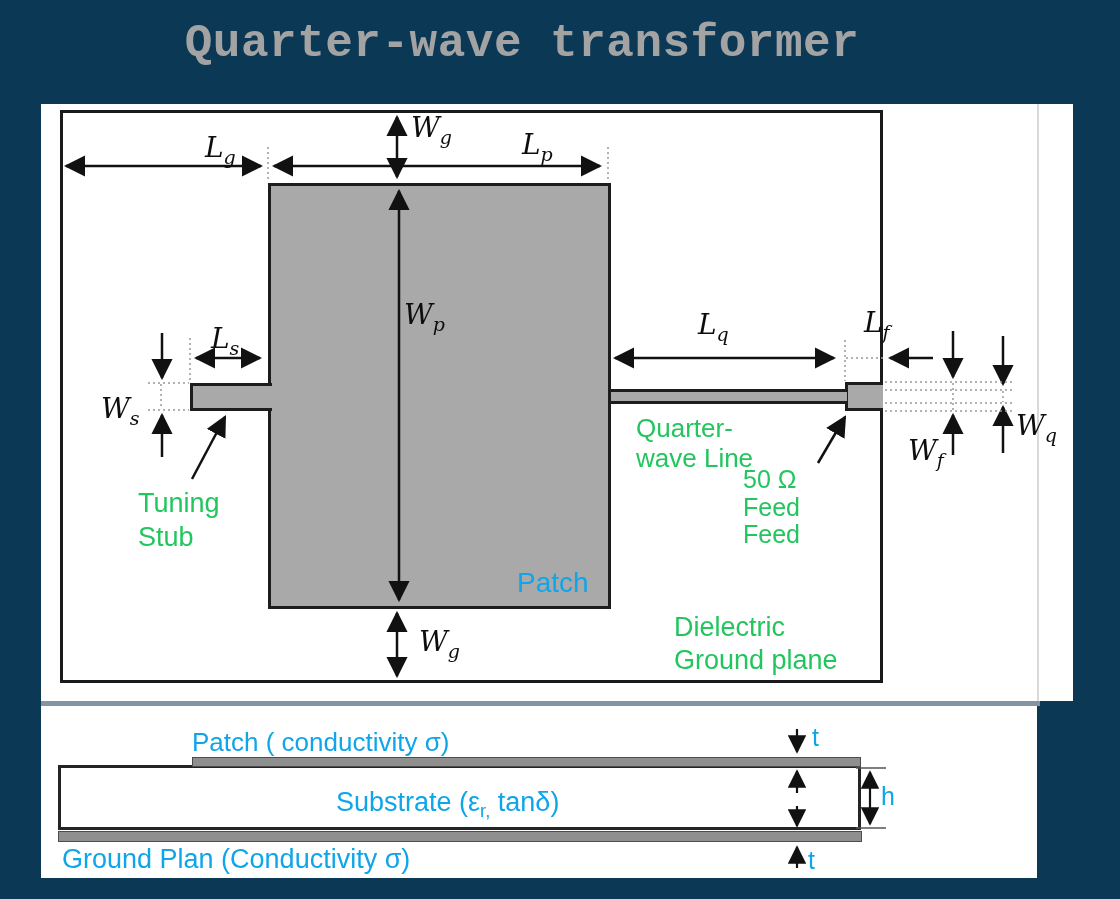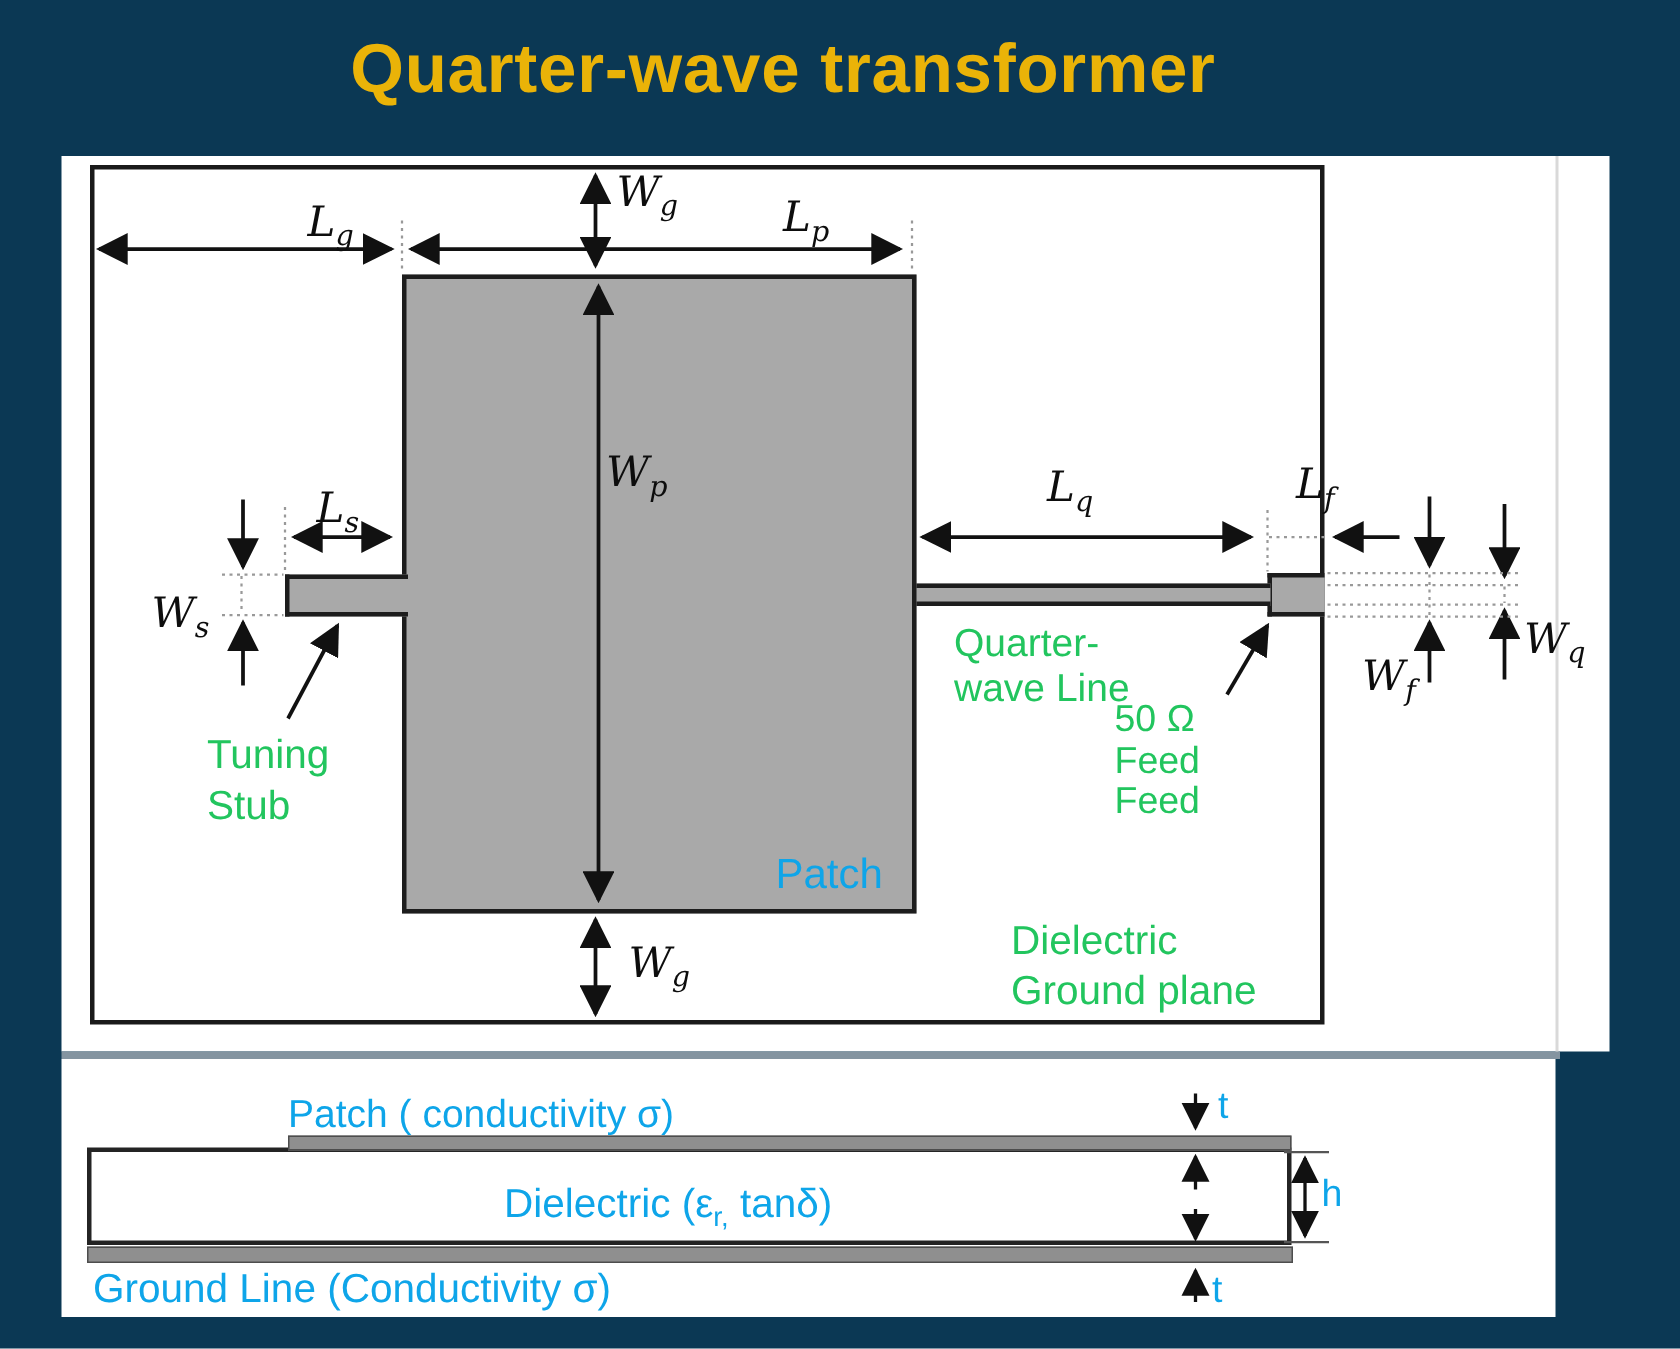--- a/index.html
+++ b/index.html
@@ -4,21 +4,21 @@
 <style>
   html,body { margin:0; padding:0; }
   body {
     width:1120px; height:899px; position:relative; overflow:hidden;
     background:#0b3854;
     font-family:"Liberation Sans", sans-serif;
   }
   .abs { position:absolute; }
   .title {
     left:0; top:18px; width:1044px; text-align:center;
-    color:#eab308; font-size:46px; font-weight:bold; letter-spacing:.5px;
+    color:#a3a3a3; font-size:46px; font-weight:bold; letter-spacing:.5px;font-family:Liberation Mono, monospace;
   }
   .panel { background:#ffffff; }
   .panel-top    { left:41px;  top:104px; width:1032px; height:597px; }
   .panel-gap    { left:41px;  top:701px; width:999px;  height:5px; background:#8494a0; }
   .panel-bottom { left:41px;  top:706px; width:996px;  height:172px; }
   .faint-line   { left:1037px; top:104px; width:2px; height:597px; background:#d9d9d9; }
 
   
   .ground-rect { left:60px; top:110px; width:823px; height:573px;
                  border:3px solid #1a1a1a; background:#ffffff; box-sizing:border-box; }
@@ -156,20 +156,20 @@
     <div>Feed</div>
   </div>
   <div class="abs lbl dark" style="left:517px;top:567px;font-size:28px">Patch</div>
   <div class="abs lbl" style="left:674px;top:611px;line-height:1.22;font-size:27px">
     <div>Dielectric</div>
     <div>Ground plane</div>
   </div>
 
   <div class="abs lbl dark" style="left:192px;top:727px;font-size:26px">Patch ( conductivity σ)</div>
   <div class="abs lbl dark" style="left:336px;top:787px;font-size:27px">
-    <span>Dielectric (ε</span><sub style="font-size:.68em">r,</sub><span> tanδ)</span>
+    <span>Substrate (ε</span><sub style="font-size:.68em">r,</sub><span> tanδ)</span>
   </div>
-  <div class="abs lbl dark" style="left:62px;top:844px;font-size:27px">Ground Line (Conductivity σ)</div>
+  <div class="abs lbl dark" style="left:62px;top:844px;font-size:27px">Ground Plan (Conductivity σ)</div>
   <div class="abs lbl dark" style="left:812px;top:723px;font-size:25px">t</div>
   <div class="abs lbl dark" style="left:881px;top:782px;font-size:25px">h</div>
   <div class="abs lbl dark" style="left:808px;top:846px;font-size:25px">t</div>
 
 </div>
 
 </body></html>

